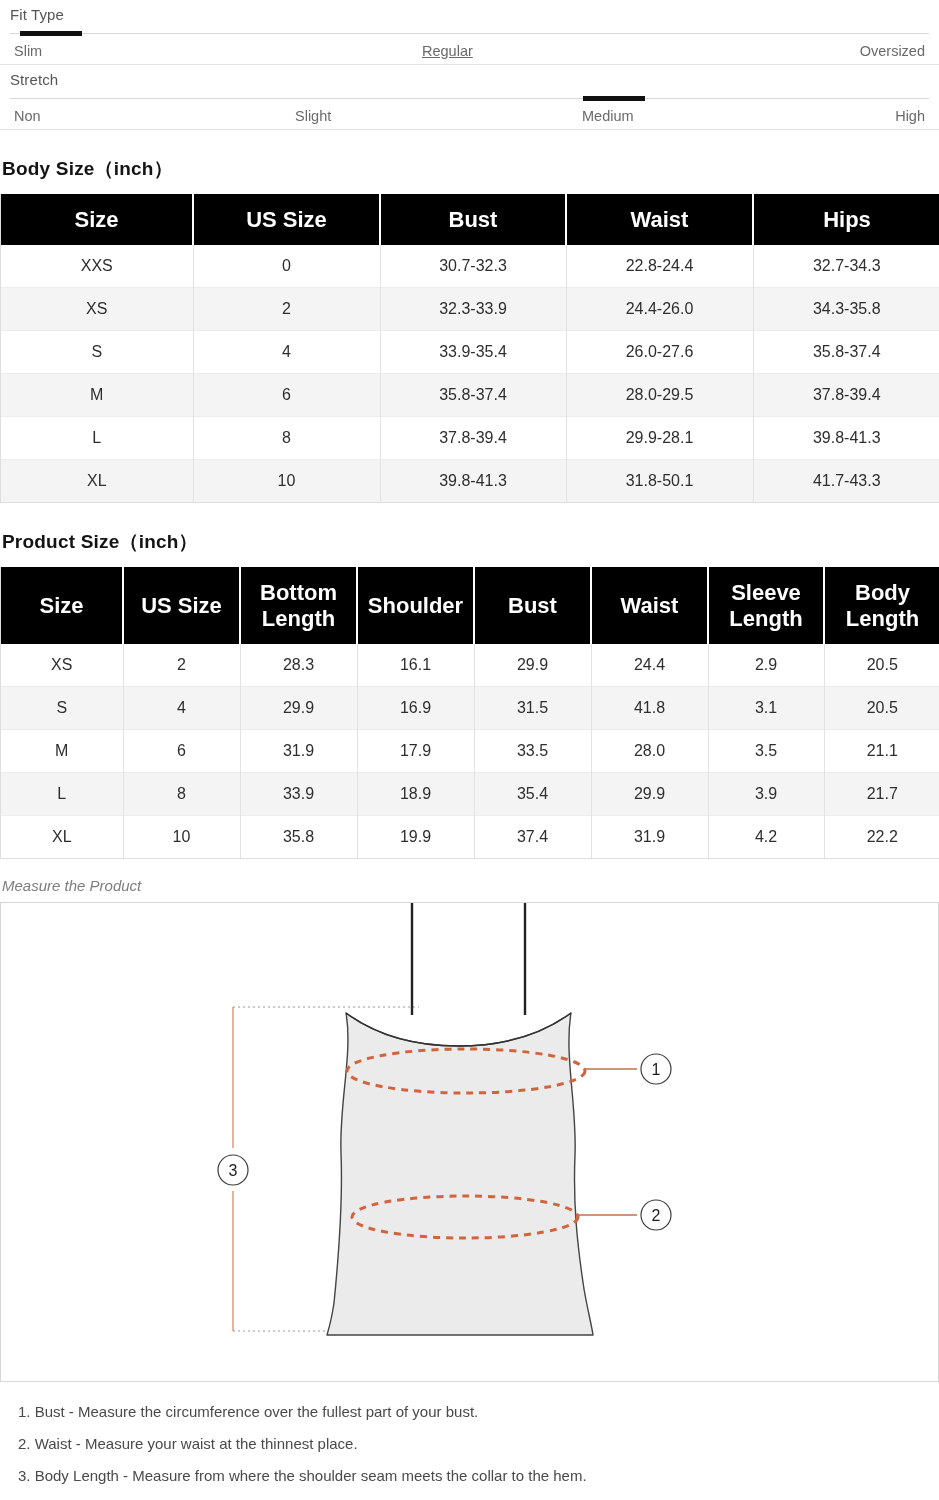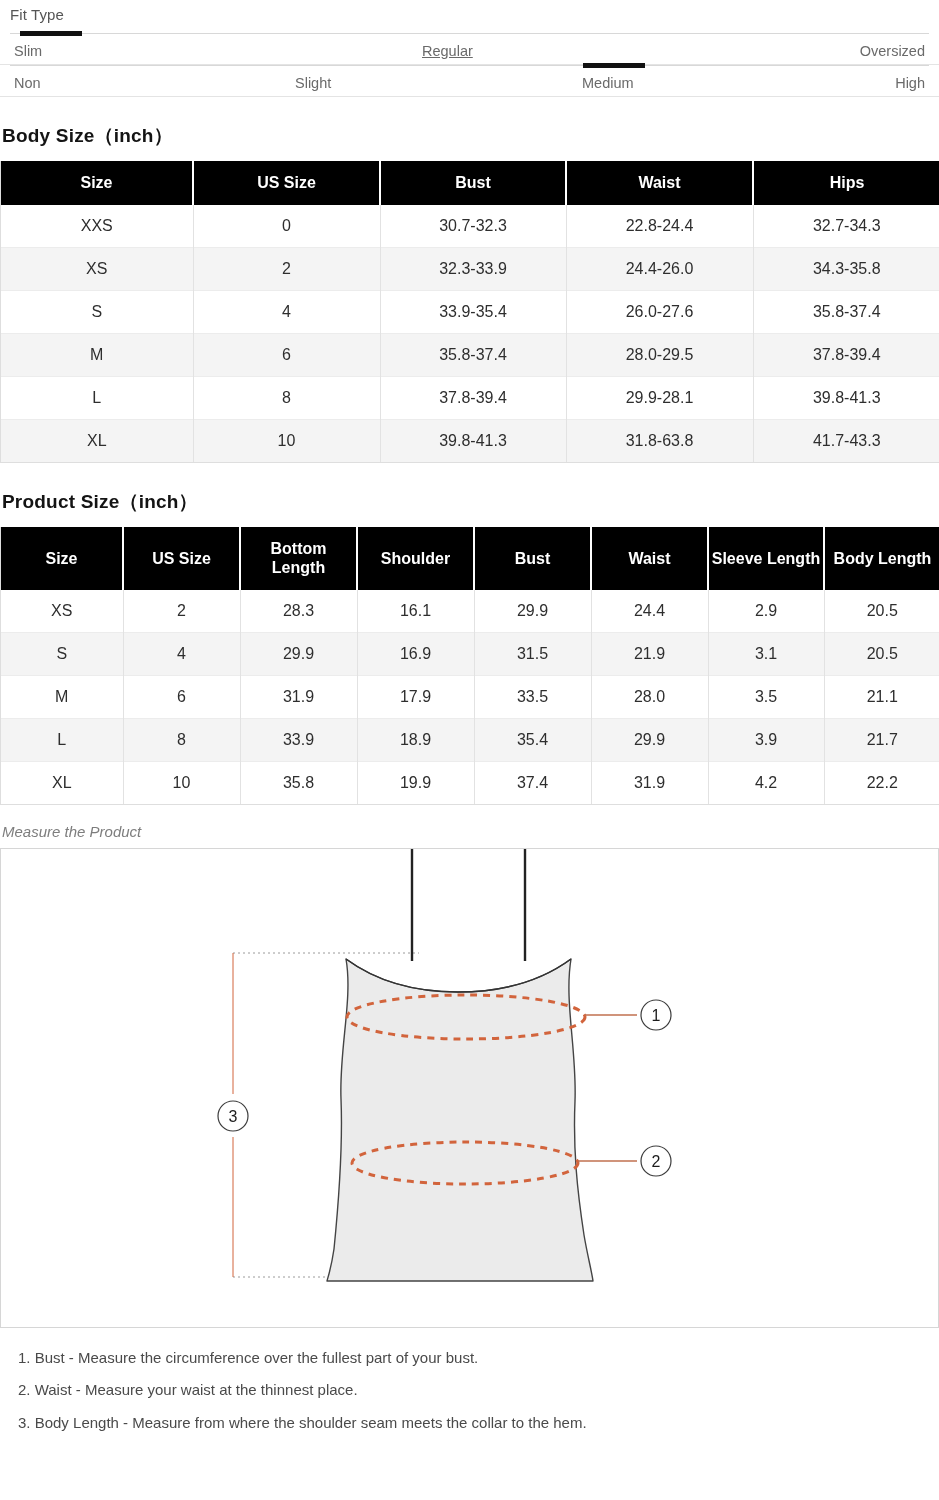--- a/index.html
+++ b/index.html
@@ -59,21 +59,21 @@
 
   
   table.size-table {
     border-collapse: collapse;
     width: 939px;
     table-layout: fixed;
   }
   table.size-table th {
     background: #000000;
     color: #ffffff;
-    font-size: 16px;
+    font-size: 22px;
     font-weight: bold;
     text-align: center;
     padding: 13px 2px;
     border-left: 2px solid #ffffff;
     border-right: 2px solid #ffffff;
     line-height: 1.15;
   }
   table.size-table th:first-child { border-left: none; }
   table.size-table th:last-child { border-right: none; }
   table.size-table td {
@@ -137,20 +137,21 @@
     </div>
     <div class="slider-labels">
       <span style="left:4px;">Slim</span>
       <span style="left:412px;text-decoration:underline;">Regular</span>
       <span style="right:4px;">Oversized</span>
     </div>
   </div>
   <div class="attr-sep"></div>
 
   <div class="attr-block">
+    <div class="attr-title">Stretch</div>
     <div class="slider-track">
       <div class="slider-thumb" style="left:573px;"></div>
     </div>
     <div class="slider-labels">
       <span style="left:4px;">Non</span>
       <span style="left:285px;">Slight</span>
       <span style="left:572px;">Medium</span>
       <span style="right:4px;">High</span>
     </div>
   </div>
@@ -208,21 +209,21 @@
             <td>L</td>
             <td>8</td>
             <td>37.8-39.4</td>
             <td>29.9-28.1</td>
             <td>39.8-41.3</td>
           </tr>
           <tr>
             <td>XL</td>
             <td>10</td>
             <td>39.8-41.3</td>
-            <td>31.8-63.8</td>
+            <td>31.8-50.1</td>
             <td>41.7-43.3</td>
           </tr>
         </tbody>
     </table>
   </div>
 
   <div class="section-title">Product Size（inch）</div>
   <div class="table-wrap">
     <table class="size-table product-table">
       <colgroup>
@@ -257,21 +258,21 @@
             <td>24.4</td>
             <td>2.9</td>
             <td>20.5</td>
           </tr>
           <tr>
             <td>S</td>
             <td>4</td>
             <td>29.9</td>
             <td>16.9</td>
             <td>31.5</td>
-            <td>21.9</td>
+            <td>41.8</td>
             <td>3.1</td>
             <td>20.5</td>
           </tr>
           <tr>
             <td>M</td>
             <td>6</td>
             <td>31.9</td>
             <td>17.9</td>
             <td>33.5</td>
             <td>28.0</td>

